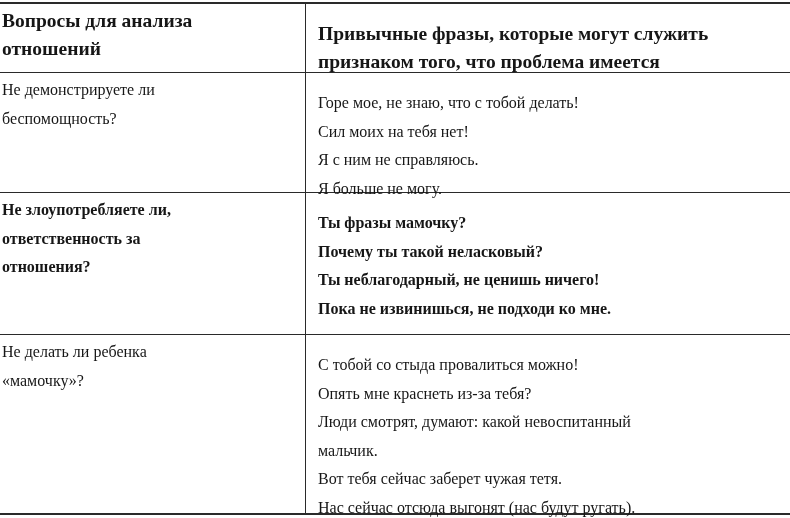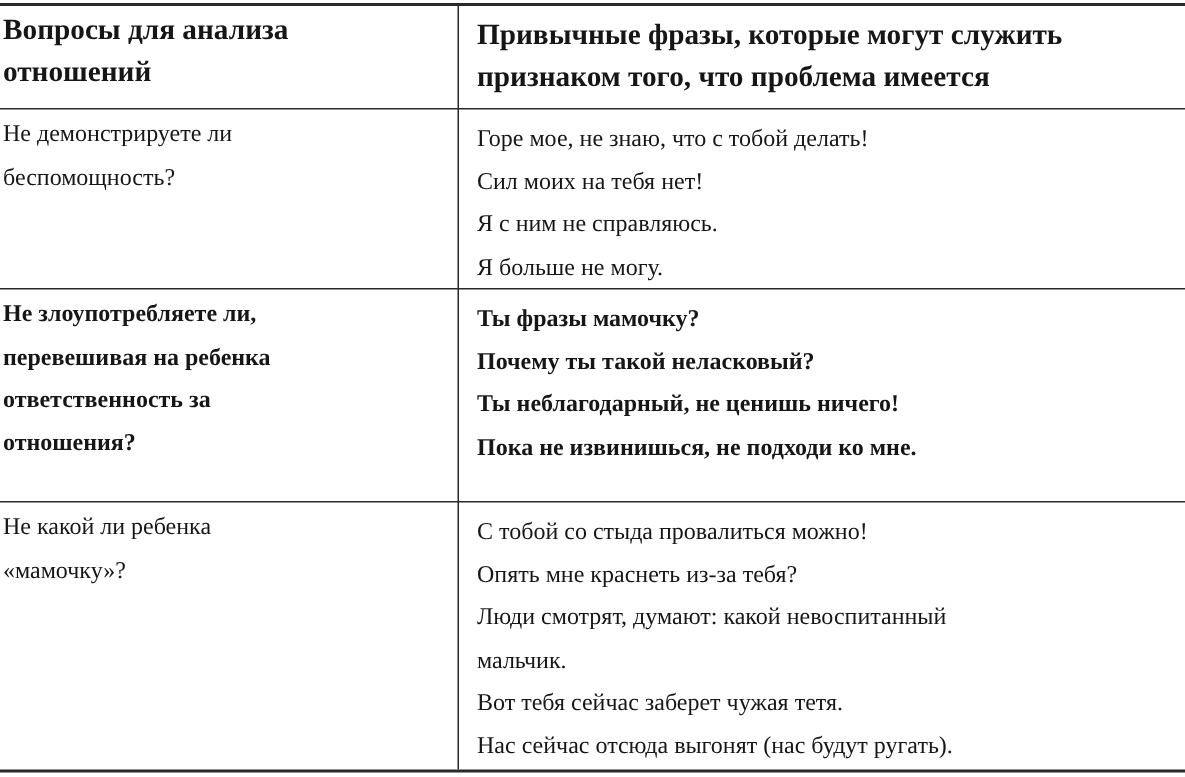--- a/index.html
+++ b/index.html
@@ -5,21 +5,21 @@
     html, body { margin: 0; padding: 0; background: #ffffff; }
     body { width: 790px; height: 518px; overflow: hidden; position: relative;
            font-family: "Liberation Serif", "DejaVu Serif", serif; color: #161616; }
     .tbl { position: absolute; left: 0; top: 2px; width: 790px; height: 513px;
            border-top: 2px solid #2a2a2a; border-bottom: 2px solid #2a2a2a; box-sizing: border-box; }
     .row { position: absolute; left: 0; width: 790px; box-sizing: border-box; }
     .row.sep { border-bottom: 1.5px solid #2a2a2a; }
     .vline { position: absolute; left: 305px; top: 0; bottom: 0; width: 0; border-left: 1.5px solid #2a2a2a; }
     .cell { position: absolute; top: 0; box-sizing: border-box; }
     .c1 { left: 2px; width: 300px; padding-top: 3px; }
-    .c2 { left: 318px; width: 472px; padding-top: 6px; }
+    .c2 { left: 318px; width: 472px; padding-top: 16px; }
     .hd .line { font-weight: bold; font-size: 19.5px; line-height: 28px; white-space: nowrap; }
     .bd .line { font-size: 16px; line-height: 28.5px; white-space: nowrap; }
   </style>
 </head>
 <body>
 
 <div class="tbl">
   <div class="vline"></div>
 
   <div class="row sep hd" style="top:0; height:69px;">
@@ -42,35 +42,34 @@
       <div class="line">Горе мое, не знаю, что с тобой делать!</div>
       <div class="line">Сил моих на тебя нет!</div>
       <div class="line">Я с ним не справляюсь.</div>
       <div class="line">Я больше не могу.</div>
     </div>
   </div>
 
   <div class="row sep bd" style="top:189px; height:142px;font-weight:bold;">
     <div class="cell c1">
       <div class="line">Не злоупотребляете ли,</div>
-      <div class="line">перевешивая на ребенка</div>
       <div class="line">ответственность за</div>
       <div class="line">отношения?</div>
     </div>
     <div class="cell c2">
       <div class="line">Ты фразы мамочку?</div>
       <div class="line">Почему ты такой неласковый?</div>
       <div class="line">Ты неблагодарный, не ценишь ничего!</div>
       <div class="line">Пока не извинишься, не подходи ко мне.</div>
     </div>
   </div>
 
   <div class="row bd" style="top:331px; height:178px;">
     <div class="cell c1">
-      <div class="line">Не какой ли ребенка</div>
+      <div class="line">Не делать ли ребенка</div>
       <div class="line">«мамочку»?</div>
     </div>
     <div class="cell c2">
       <div class="line">С тобой со стыда провалиться можно!</div>
       <div class="line">Опять мне краснеть из-за тебя?</div>
       <div class="line">Люди смотрят, думают: какой невоспитанный</div>
       <div class="line">мальчик.</div>
       <div class="line">Вот тебя сейчас заберет чужая тетя.</div>
       <div class="line">Нас сейчас отсюда выгонят (нас будут ругать).</div>
     </div>

